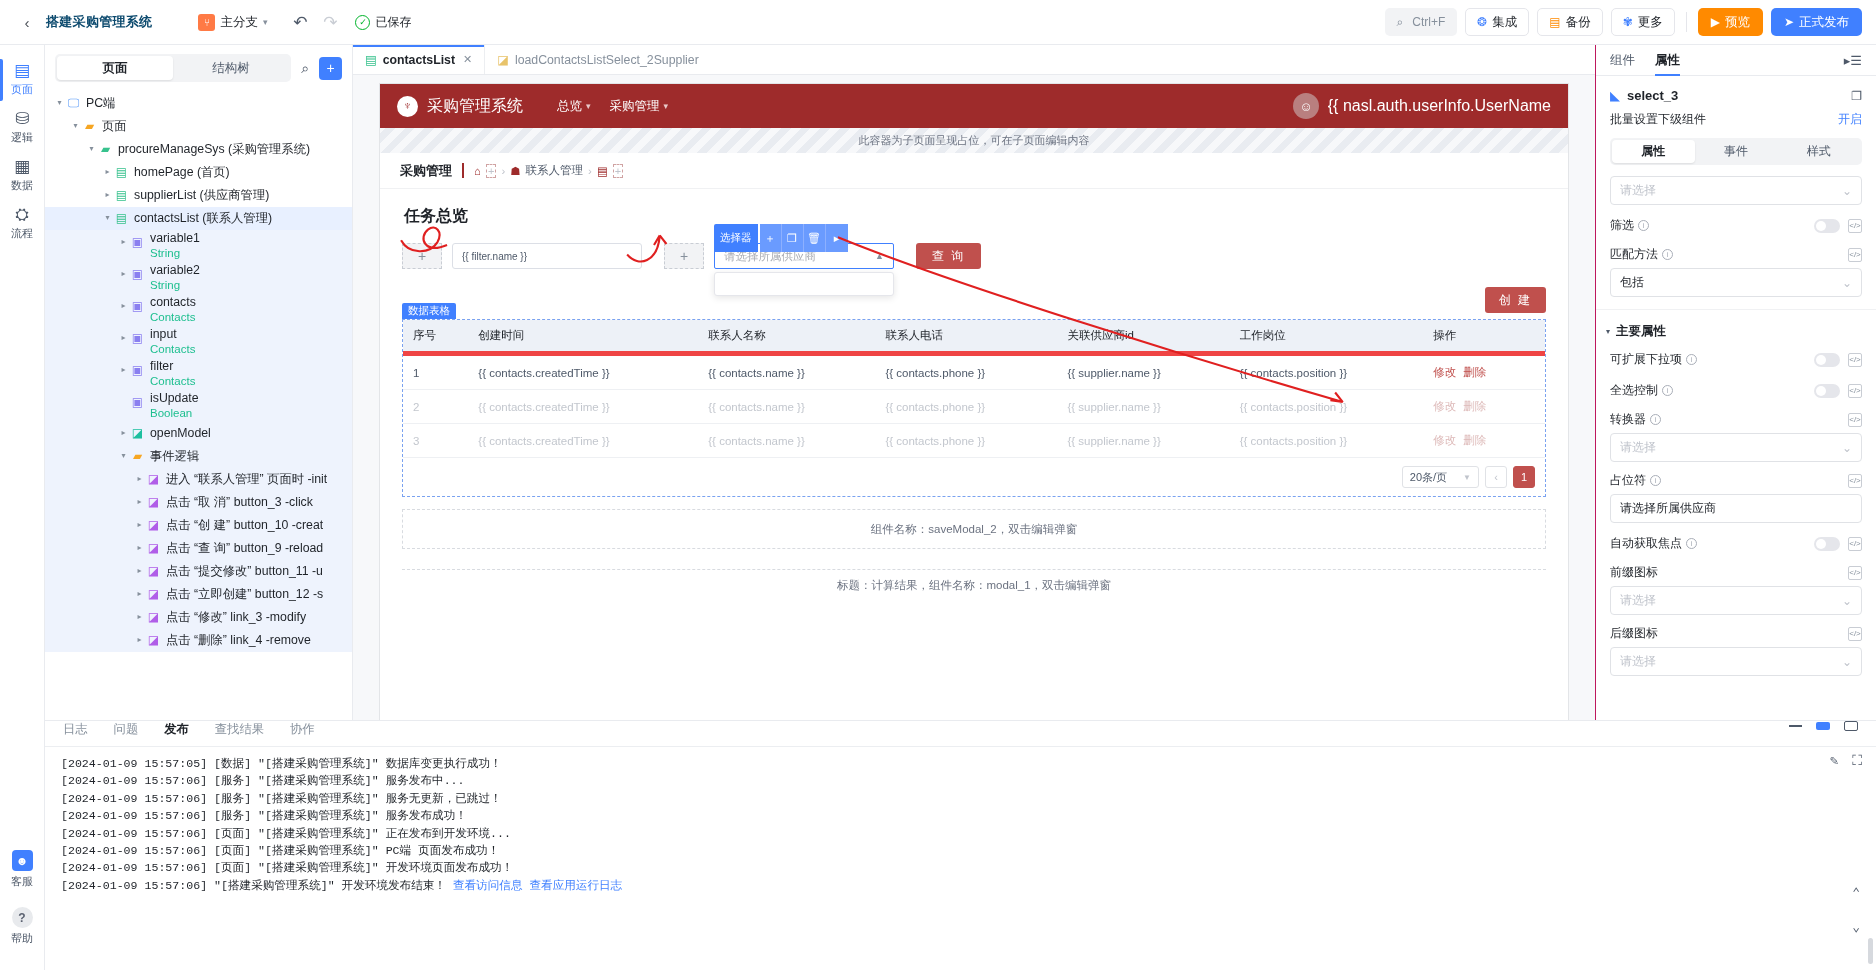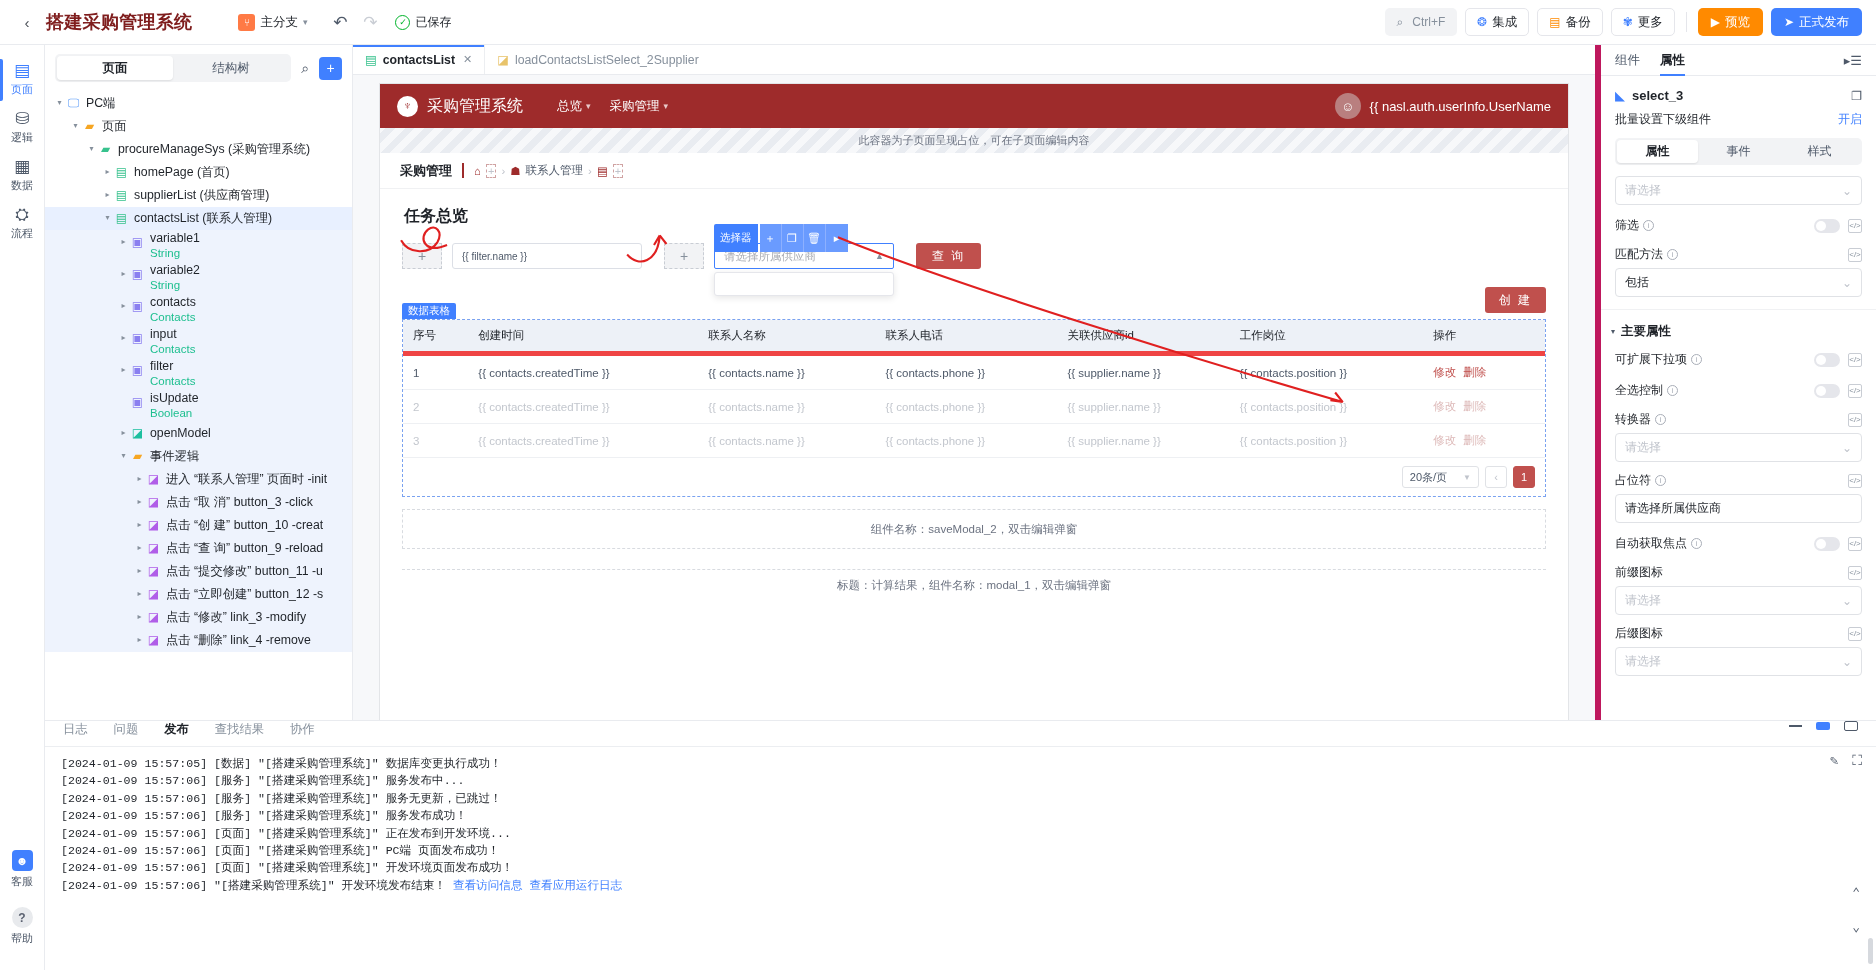--- a/index.html
+++ b/index.html
@@ -5,21 +5,21 @@
   * { box-sizing: border-box; margin:0; padding:0; }
   html,body { width:1876px; height:970px; overflow:hidden;
     font-family:"Liberation Sans","DejaVu Sans",sans-serif;
     font-size:12px; color:#1f2329; background:#fff; }
 
   
   .topbar { height:45px; display:flex; align-items:center; background:#fff;
             border-bottom:1px solid #e9ebef; padding:0 14px; gap:0; position:relative; }
   .tb-back { width:26px; height:26px; display:flex; align-items:center; justify-content:center;
              color:#4a4f57; font-size:15px; cursor:pointer; }
-  .tb-title { font-size:18px; font-weight:600; color:#7f1d1d; margin-left:6px; letter-spacing:.3px; }
+  .tb-title { font-size:13px; font-weight:600; color:#0c4a6e; margin-left:6px; letter-spacing:.3px; }
   .tb-branch { display:flex; align-items:center; gap:5px; margin-left:46px; cursor:pointer; }
   .branch-ico { width:17px; height:17px; border-radius:3px; background:#ff7a45; color:#fff;
                 display:flex; align-items:center; justify-content:center; font-size:10px; }
   .tb-branch-lbl { font-size:12.5px; color:#1f2329; }
   .caret { font-size:9px; color:#86909c; }
   .tb-icon { width:30px; height:30px; display:flex; align-items:center; justify-content:center;
              font-size:17px; color:#4e5969; cursor:pointer; }
   .tb-icon.dim { color:#c9cdd4; }
   .tb-saved { display:flex; align-items:center; gap:5px; margin-left:10px; }
   .ok-circle { width:15px; height:15px; border-radius:50%; border:1.4px solid #00b42a;
@@ -110,21 +110,21 @@
   .apphead { height:44px; background:#9e2b2b; display:flex; align-items:center;
              padding:0 17px; color:#fff; }
   .applogo { width:21px; height:21px; border-radius:50%; background:#fff; color:#9e2b2b;
              display:flex; align-items:center; justify-content:center; font-size:12px; }
   .appname { font-size:16px; margin-left:9px; font-weight:500; }
   .appnav { display:flex; gap:19px; margin-left:34px; font-size:12.5px; }
   .appnav span { display:flex; align-items:center; gap:4px; cursor:pointer; }
   .appuser { margin-left:auto; display:flex; align-items:center; gap:9px; }
   .avatar { width:26px; height:26px; border-radius:50%; background:#b97f7f; color:#fff;
             display:flex; align-items:center; justify-content:center; font-size:13px; }
-  .uname { font-size:13px; }
+  .uname { font-size:16px; }
 
   .slotbar { height:25px; background:
       repeating-linear-gradient(-45deg,#f7f8fa 0 7px,#e9ecf1 7px 14px);
       display:flex; align-items:center; justify-content:center; font-size:11px; color:#6b7280; }
 
   .crumbrow { height:36px; display:flex; align-items:center; padding:0 20px; gap:10px;
               border-bottom:1px solid #f0f1f3; }
   .crumb-t { font-size:13px; font-weight:600; color:#1f2329; }
   .crumb-div { width:2px; height:15px; background:#9e2b2b; }
   .crumbs { display:flex; align-items:center; gap:5px; font-size:11.5px; color:#4e5969; }
@@ -194,21 +194,21 @@
   .zb-i { padding:0 8px; display:flex; align-items:center; font-size:13px; color:#4e5969;
           cursor:pointer; }
   .zb-t { font-size:11.5px; color:#1f2329; padding:0 3px; }
 
   .hscroll { height:8px; background:#f0f1f3; position:relative; margin:4px 26px 3px 26px;
              border-radius:4px; }
   .hscroll::after{ content:""; position:absolute; left:0; top:0; width:1100px; height:8px;
                    background:#d6d9de; border-radius:4px; }
 
   
-  .rpanel { width:281px; background:#fff; border-left:6px solid #be185d;
+  .rpanel { width:281px; background:#fff; border-left:1px solid #be185d;
             display:flex; flex-direction:column; }
   .rp-tabs { height:31px; display:flex; align-items:center; padding:0 14px;
              border-bottom:1px solid #e9ebef; gap:20px; }
   .rp-tab { font-size:12.5px; color:#4e5969; cursor:pointer; position:relative; height:31px;
             display:flex; align-items:center; }
   .rp-tab.on { color:#1f2329; font-weight:600; }
   .rp-tab.on::after { content:""; position:absolute; left:0; right:0; bottom:0; height:2px;
                       background:#4080ff; }
   .rp-collapse { margin-left:auto; color:#4e5969; font-size:13px; cursor:pointer; }
   .rp-title { display:flex; align-items:center; gap:7px; padding:12px 14px 6px 14px; }

